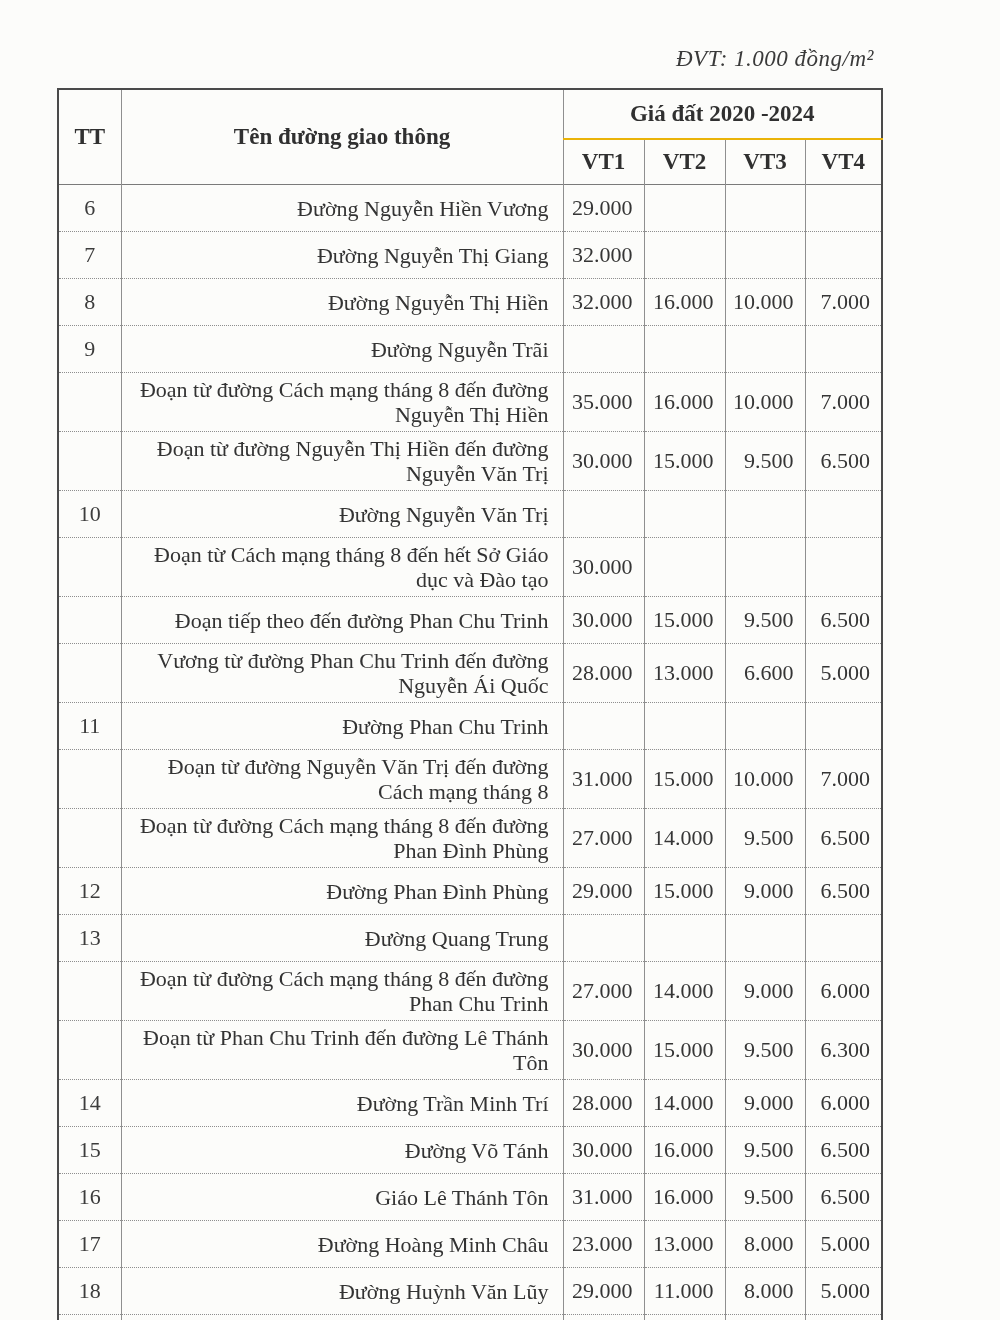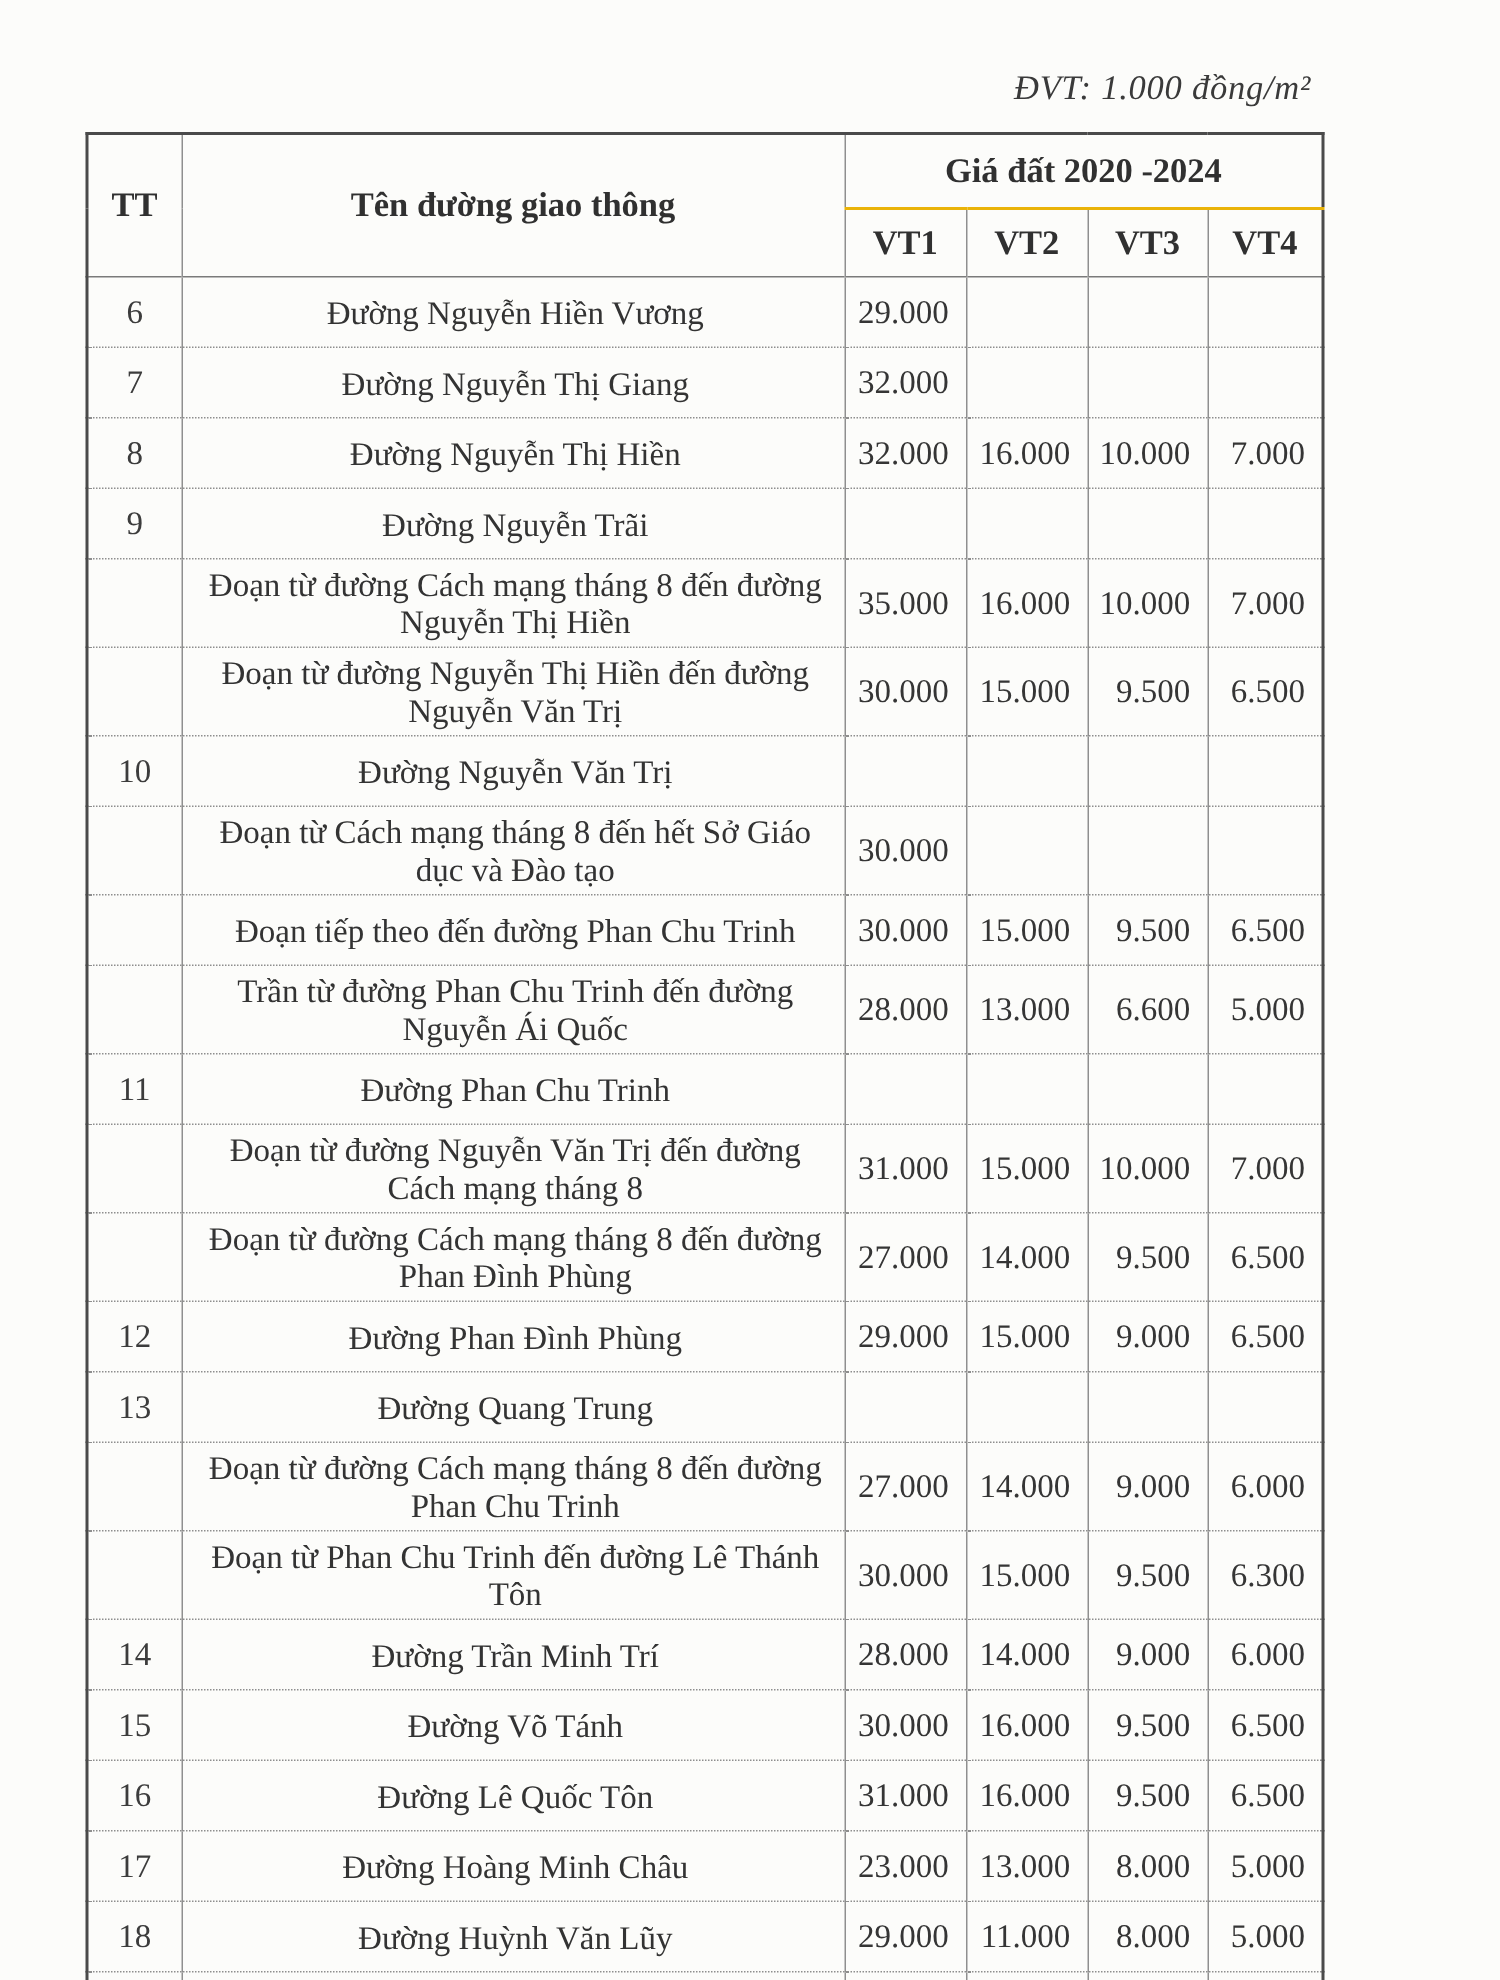--- a/index.html
+++ b/index.html
@@ -51,21 +51,21 @@
   }
 
   .price-table thead tr.group-row th { border-top: none; height: 46px; }
   .price-table thead tr.sub-row th { border-top: 2px solid #eab308; height: 42px; }
   .price-table tbody tr:first-child td { border-top: 1px solid #7a7a7a; }
 
   .price-table td { height: 38px; font-size: 22px; }
 
   td.c-tt { text-align: center; color: #3c3c3c; }
   td.c-name {
-    text-align: center;
+    text-align: right;
     padding: 4px 14px 4px 17px;
     line-height: 25px;
     color: #333333;
   }
   td.c-num { text-align: right; padding-right: 11px; color: #353535; }
 
   .footer-note {
     position: absolute;
     left: 57px;
     width: 824px;
@@ -173,21 +173,21 @@
         <tr>
       <td class="c-tt"></td>
       <td class="c-name">Đoạn tiếp theo đến đường Phan Chu Trinh</td>
       <td class="c-num">30.000</td>
       <td class="c-num">15.000</td>
       <td class="c-num">9.500</td>
       <td class="c-num">6.500</td>
     </tr>
         <tr>
       <td class="c-tt"></td>
-      <td class="c-name">Trần từ đường Phan Chu Trinh đến đường Nguyễn Ái Quốc</td>
+      <td class="c-name">Vương từ đường Phan Chu Trinh đến đường Nguyễn Ái Quốc</td>
       <td class="c-num">28.000</td>
       <td class="c-num">13.000</td>
       <td class="c-num">6.600</td>
       <td class="c-num">5.000</td>
     </tr>
         <tr>
       <td class="c-tt">11</td>
       <td class="c-name">Đường Phan Chu Trinh</td>
       <td class="c-num"></td>
       <td class="c-num"></td>
@@ -253,21 +253,21 @@
         <tr>
       <td class="c-tt">15</td>
       <td class="c-name">Đường Võ Tánh</td>
       <td class="c-num">30.000</td>
       <td class="c-num">16.000</td>
       <td class="c-num">9.500</td>
       <td class="c-num">6.500</td>
     </tr>
         <tr>
       <td class="c-tt">16</td>
-      <td class="c-name">Đường Lê Quốc Tôn</td>
+      <td class="c-name">Giáo Lê Thánh Tôn</td>
       <td class="c-num">31.000</td>
       <td class="c-num">16.000</td>
       <td class="c-num">9.500</td>
       <td class="c-num">6.500</td>
     </tr>
         <tr>
       <td class="c-tt">17</td>
       <td class="c-name">Đường Hoàng Minh Châu</td>
       <td class="c-num">23.000</td>
       <td class="c-num">13.000</td>

